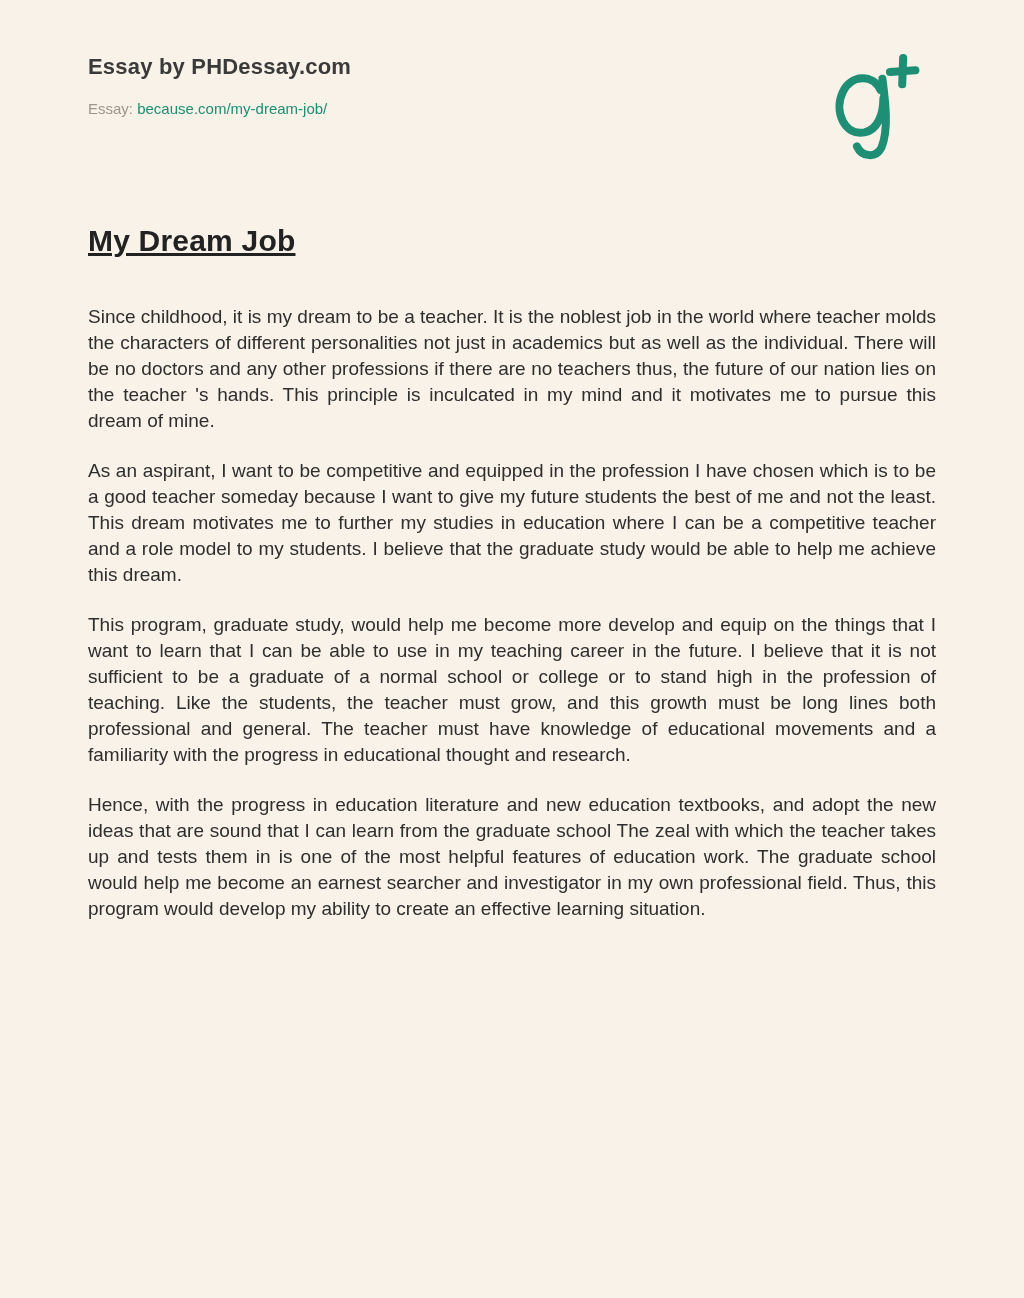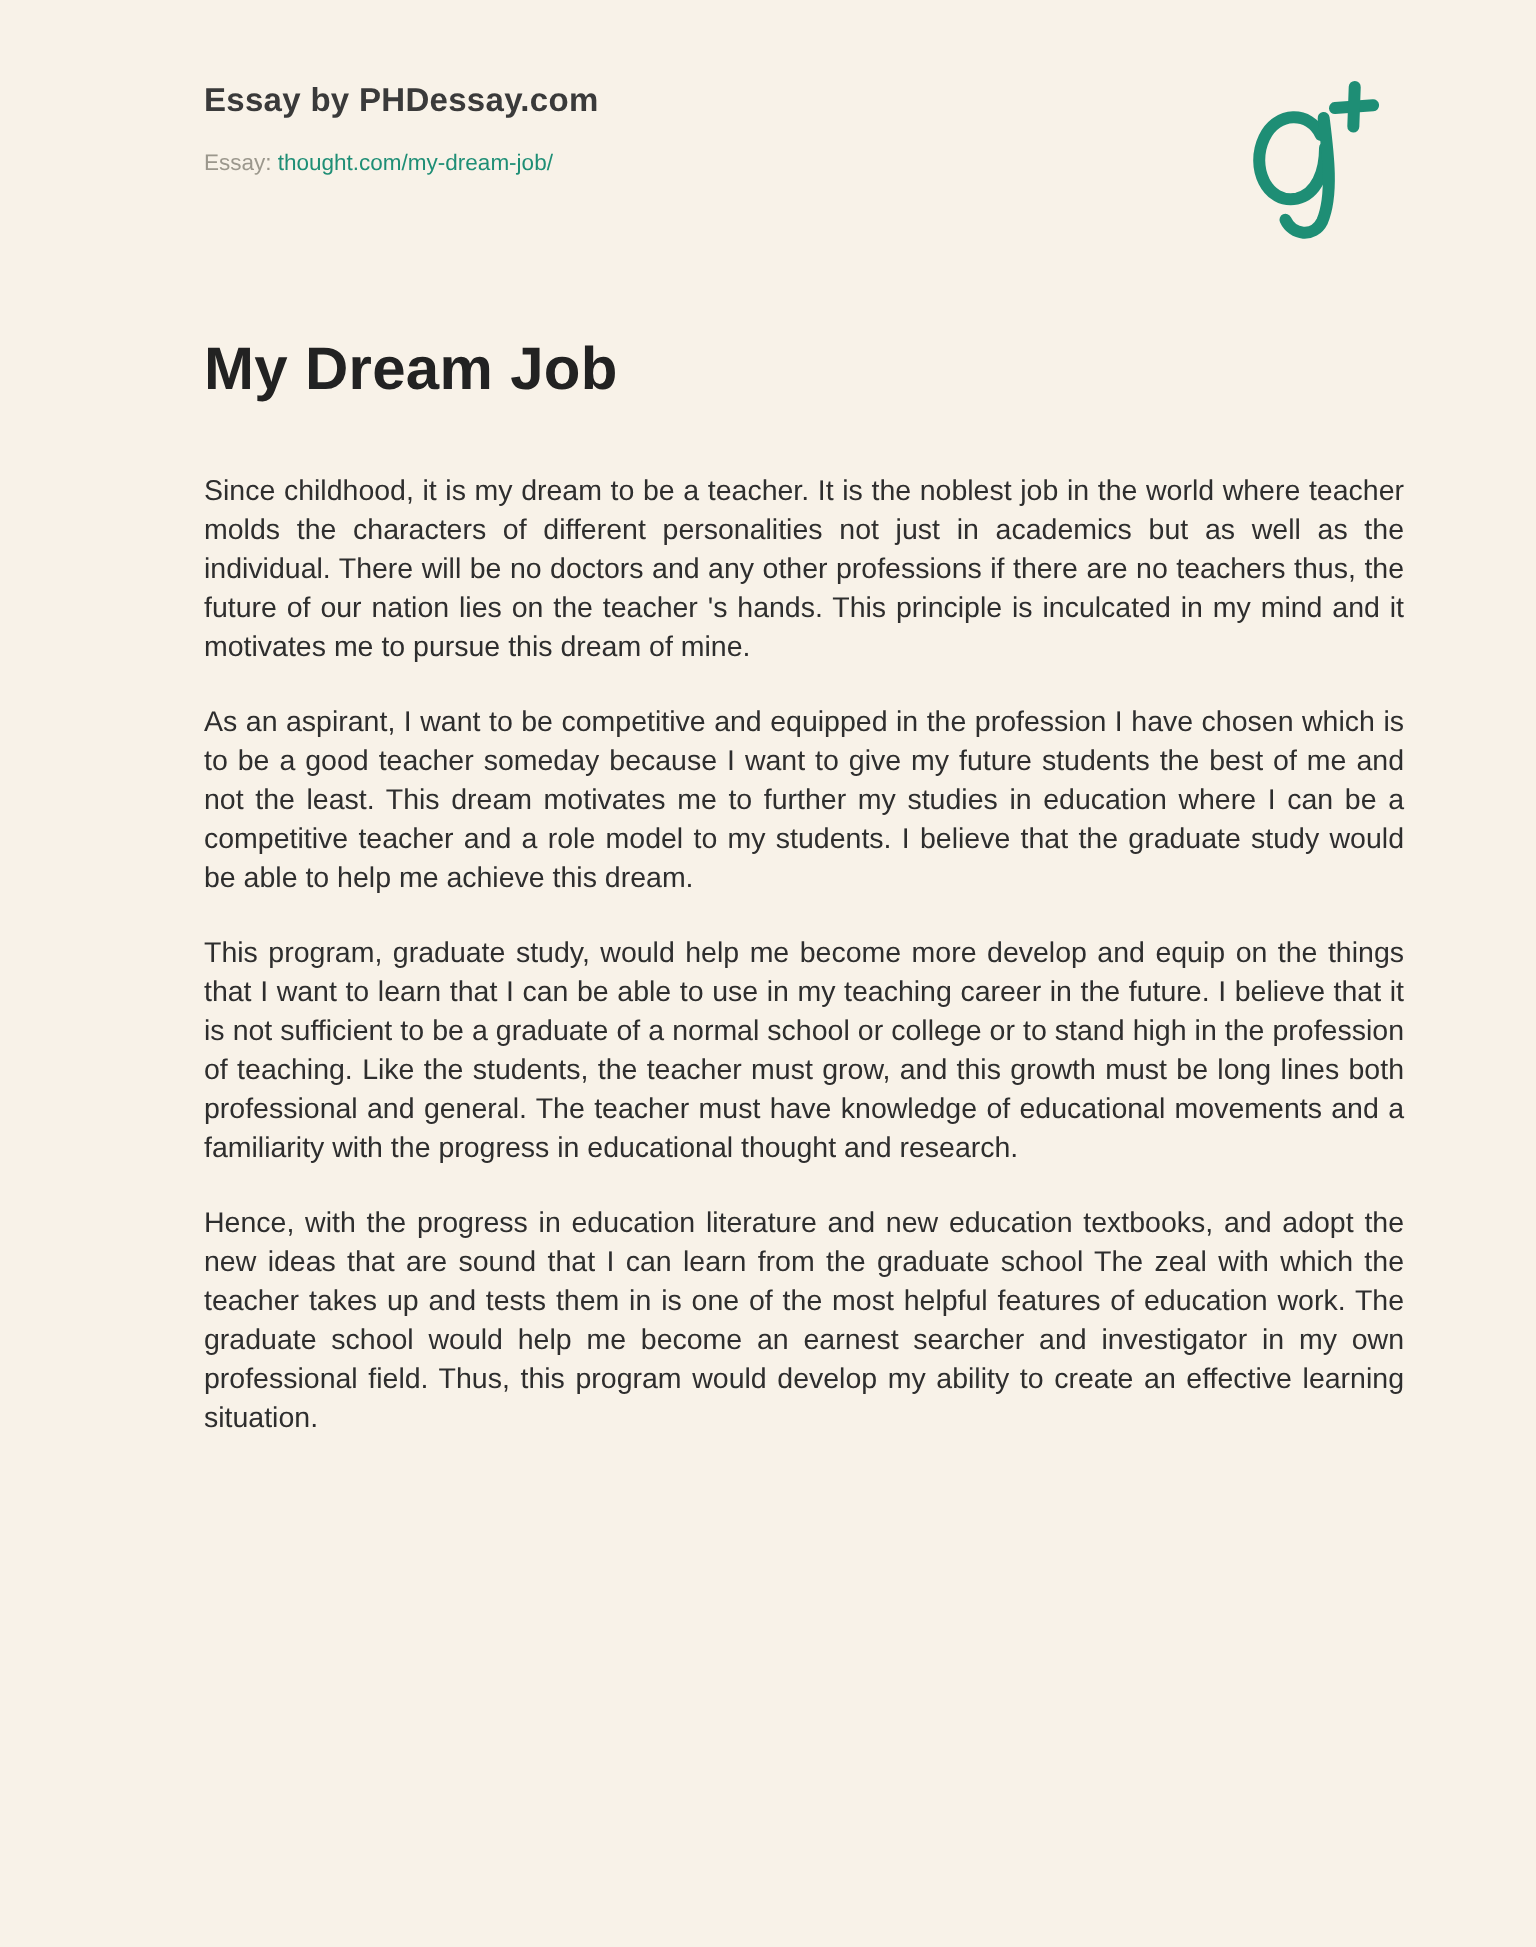--- a/index.html
+++ b/index.html
@@ -5,21 +5,21 @@
     html, body { margin: 0; padding: 0; }
     body {
       width: 1024px;
       height: 1298px;
       background: #F8F2E8;
       font-family: "Liberation Sans", sans-serif;
       color: #2f2f2f;
       box-sizing: border-box;
       overflow: hidden;
     }
-    .page { padding: 48px 88px 0 88px; margin-left: 48px; }
+    .page { padding: 48px 88px 0 88px; }
 
     .header {
       display: flex;
       justify-content: space-between;
       align-items: flex-start;
     }
     .byline {
       font-size: 22px;
       font-weight: 600;
       color: #3a3a3a;
@@ -33,25 +33,26 @@
     }
     .source a {
       color: #1E8E75;
       text-decoration: none;
       cursor: pointer;
     }
     .logo-wrap { margin: 2px 14px 0 0; }
     .logo-wrap svg { display: block; }
 
     h1.title {
-      font-size: 40px;
+      font-size: 30px;
       font-weight: 700;
       color: #222222;
       letter-spacing: 0.2px;
       margin: 62px 0 0 0;
+      text-decoration: underline;
     }
 
     .essay { margin-top: 46px; }
     .essay p {
       font-size: 19px;
       line-height: 26px;
       text-align: justify;
       color: #2e2e2e;
       margin: 0 0 24px 0;
     }
@@ -59,21 +60,21 @@
 </head>
 <body>
 
 <div class="page">
 
   <div class="header">
     <div>
       <div class="byline">Essay by PHDessay.com</div>
       <div class="source">
         <span>Essay:</span>
-        <a href="#">thought.com/my-dream-job/</a>
+        <a href="#">because.com/my-dream-job/</a>
       </div>
     </div>
 
     <div class="logo-wrap">
       <svg width="98" height="112" viewBox="0 0 104 118">
         <g fill="none" stroke="#1E8E75" stroke-width="8.5" stroke-linecap="round">
 
           <path d="M60,42 C52,25 29,25 20,44 C10,65 22,91 43,87 C57,84 63,68 63,51"></path>
 
           <path d="M62,30 C65,54 69,84 61,103 C55,115 40,113 35,102"></path>

